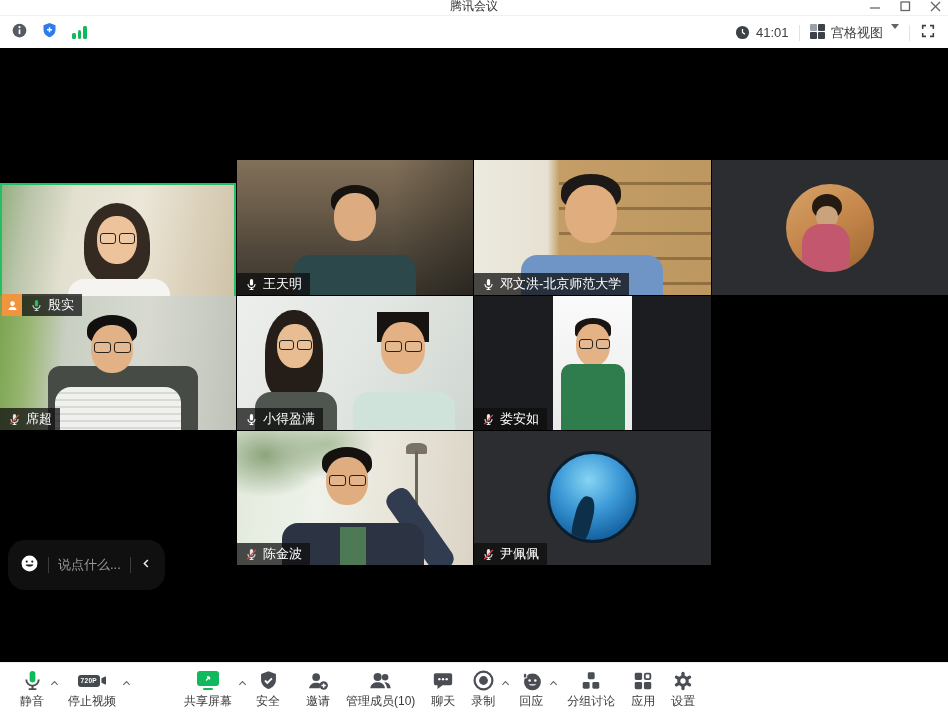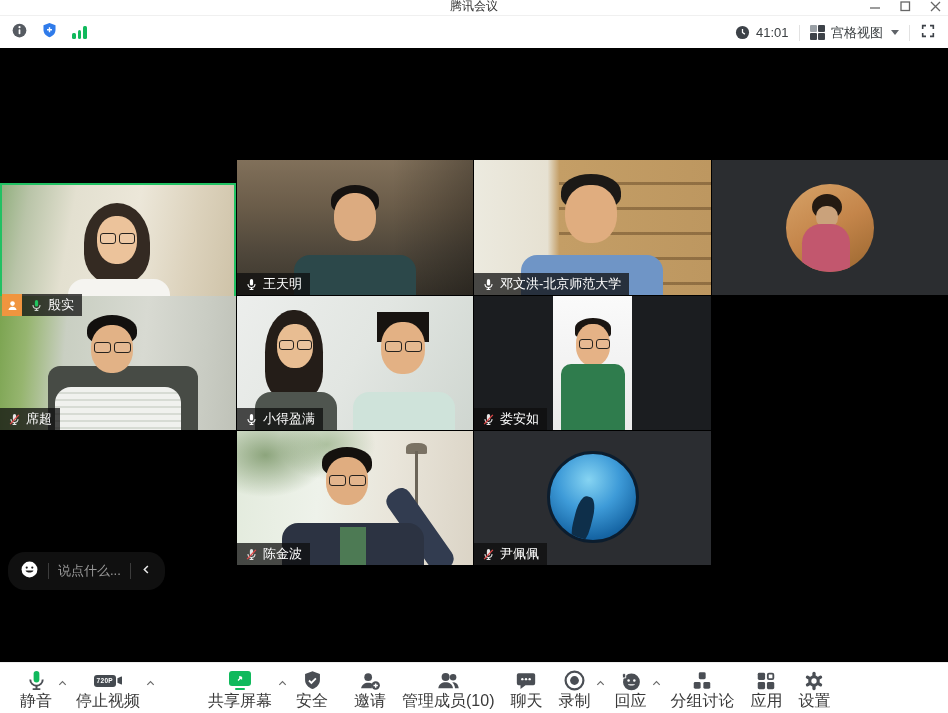--- a/index.html
+++ b/index.html
@@ -14,21 +14,21 @@
   .win-controls{position:absolute;right:6px;top:0;display:flex;gap:16px;align-items:flex-start;}
   .win-controls span{display:inline-flex;width:14px;height:13px;align-items:center;justify-content:center;}
   
   .topbar{height:33px;background:#fff;display:flex;align-items:center;padding:0 12px;box-sizing:border-box;}
   .topbar-left{display:flex;align-items:center;gap:14px;}
   .signal{display:flex;align-items:flex-end;gap:2px;height:13px;}
   .signal i{display:block;width:3.5px;border-radius:1.5px;background:#10b95c;}
   .signal i:nth-child(1){height:6px}.signal i:nth-child(2){height:9px}.signal i:nth-child(3){height:13px}
   .topbar-right{margin-left:auto;display:flex;align-items:center;gap:10px;font-size:13px;color:#3c4043;}
   .vdiv{width:1px;height:16px;background:#e2e2e2;}
-  .timer-wrap,.view-wrap{display:flex;align-items:center;gap:6px;}
+  .timer-wrap,.view-wrap{display:flex;align-items:flex-start;gap:6px;}
   .gridview-ic{display:grid;grid-template-columns:7px 7px;grid-template-rows:7px 7px;gap:1.5px;}
   .gridview-ic i{background:#3d4248;border-radius:1px;}
   .gridview-ic i:first-child{background:#9aa0a6;}
   .caret-down{width:0;height:0;border-left:4.5px solid transparent;border-right:4.5px solid transparent;border-top:5px solid #5f6368;margin-left:2px;}
   
   .stage{position:absolute;left:0;top:48px;width:948px;height:614px;background:#000;}
   .grid{position:absolute;left:0;top:112px;width:948px;height:405px;}
   .tile{position:absolute;overflow:hidden;background:#2b2d30;box-sizing:border-box;}
   .tile.active{box-shadow:inset 0 0 0 2px #21c163;}
   .t1{left:0;top:0;width:236px;height:135px;margin-top:23px;}
@@ -126,31 +126,31 @@
     background:radial-gradient(circle at 45% 30%,#86d4f2 0%,#3e9bd8 40%,#1767a6 75%,#0d4a80 100%);}
   .t10 .silhouette{position:absolute;left:24px;top:42px;width:18px;height:48px;background:#0e2f4a;border-radius:40%;transform:rotate(14deg);}
   
   .plate{position:absolute;left:0;bottom:0;height:22px;display:flex;align-items:center;gap:5px;
     padding:0 8px;background:rgba(14,14,14,.74);color:#fff;font-size:13px;white-space:nowrap;z-index:3;}
   .t1 .plate{left:22px;bottom:2px;}
   .host-badge{position:absolute;left:2px;bottom:2px;width:20px;height:22px;background:#f0953f;
     display:flex;align-items:center;justify-content:center;z-index:3;}
   .mic{width:13px;height:13px;flex:0 0 auto;}
   
-  .chatbar{position:absolute;left:8px;bottom:72px;height:38px;display:flex;align-items:center;gap:9px;
+  .chatbar{position:absolute;left:8px;bottom:72px;height:50px;display:flex;align-items:center;gap:9px;
     background:rgba(18,18,18,.9);border-radius:17px;padding:0 12px;z-index:5;}
   .chatbar .cdiv{width:1px;height:16px;background:#3c3c3c;}
   .chat-placeholder{color:#9a9a9a;font-size:13px;}
   
   .bottombar{position:absolute;left:0;bottom:0;width:948px;height:51px;background:#fff;border-top:1px solid #ededed;
     display:flex;align-items:center;padding:0 12px;box-sizing:border-box;}
   .tgroup{display:flex;align-items:center;}
   .titem{display:flex;flex-direction:column;align-items:center;gap:3px;margin:0 8px;cursor:default;}
   .titem .ic{height:22px;display:flex;align-items:center;justify-content:center;}
-  .titem .lbl{font-size:16px;color:#3a3a3a;line-height:12px;white-space:nowrap;}
+  .titem .lbl{font-size:12px;color:#3a3a3a;line-height:12px;white-space:nowrap;}
   .chev-up{margin:-8px 0 0 -3px;}
   .gap-lg{width:44px;}
   .gap-md{width:10px;}
   .cam{display:flex;align-items:center;}
   .cam-body{background:#454a50;border-radius:3px;color:#fff;font-size:6.5px;font-weight:bold;padding:2.5px 3px;letter-spacing:.3px;}
   .cam-lens{width:5px;height:9px;background:#454a50;margin-left:1.5px;border-radius:1px;clip-path:polygon(0 25%,100% 0,100% 100%,0 75%);}
   .share-ic{display:flex;flex-direction:column;align-items:center;}
   .share-rect{width:22px;height:15px;background:#10b95c;border-radius:3px;display:flex;align-items:center;justify-content:center;}
   .share-base{width:10px;height:2.5px;background:#10b95c;border-radius:2px;margin-top:1.5px;}
   .end-btn{margin-left:auto;margin-right:8px;background:#fff;border:1px solid #e8776f;color:#e8584f;

